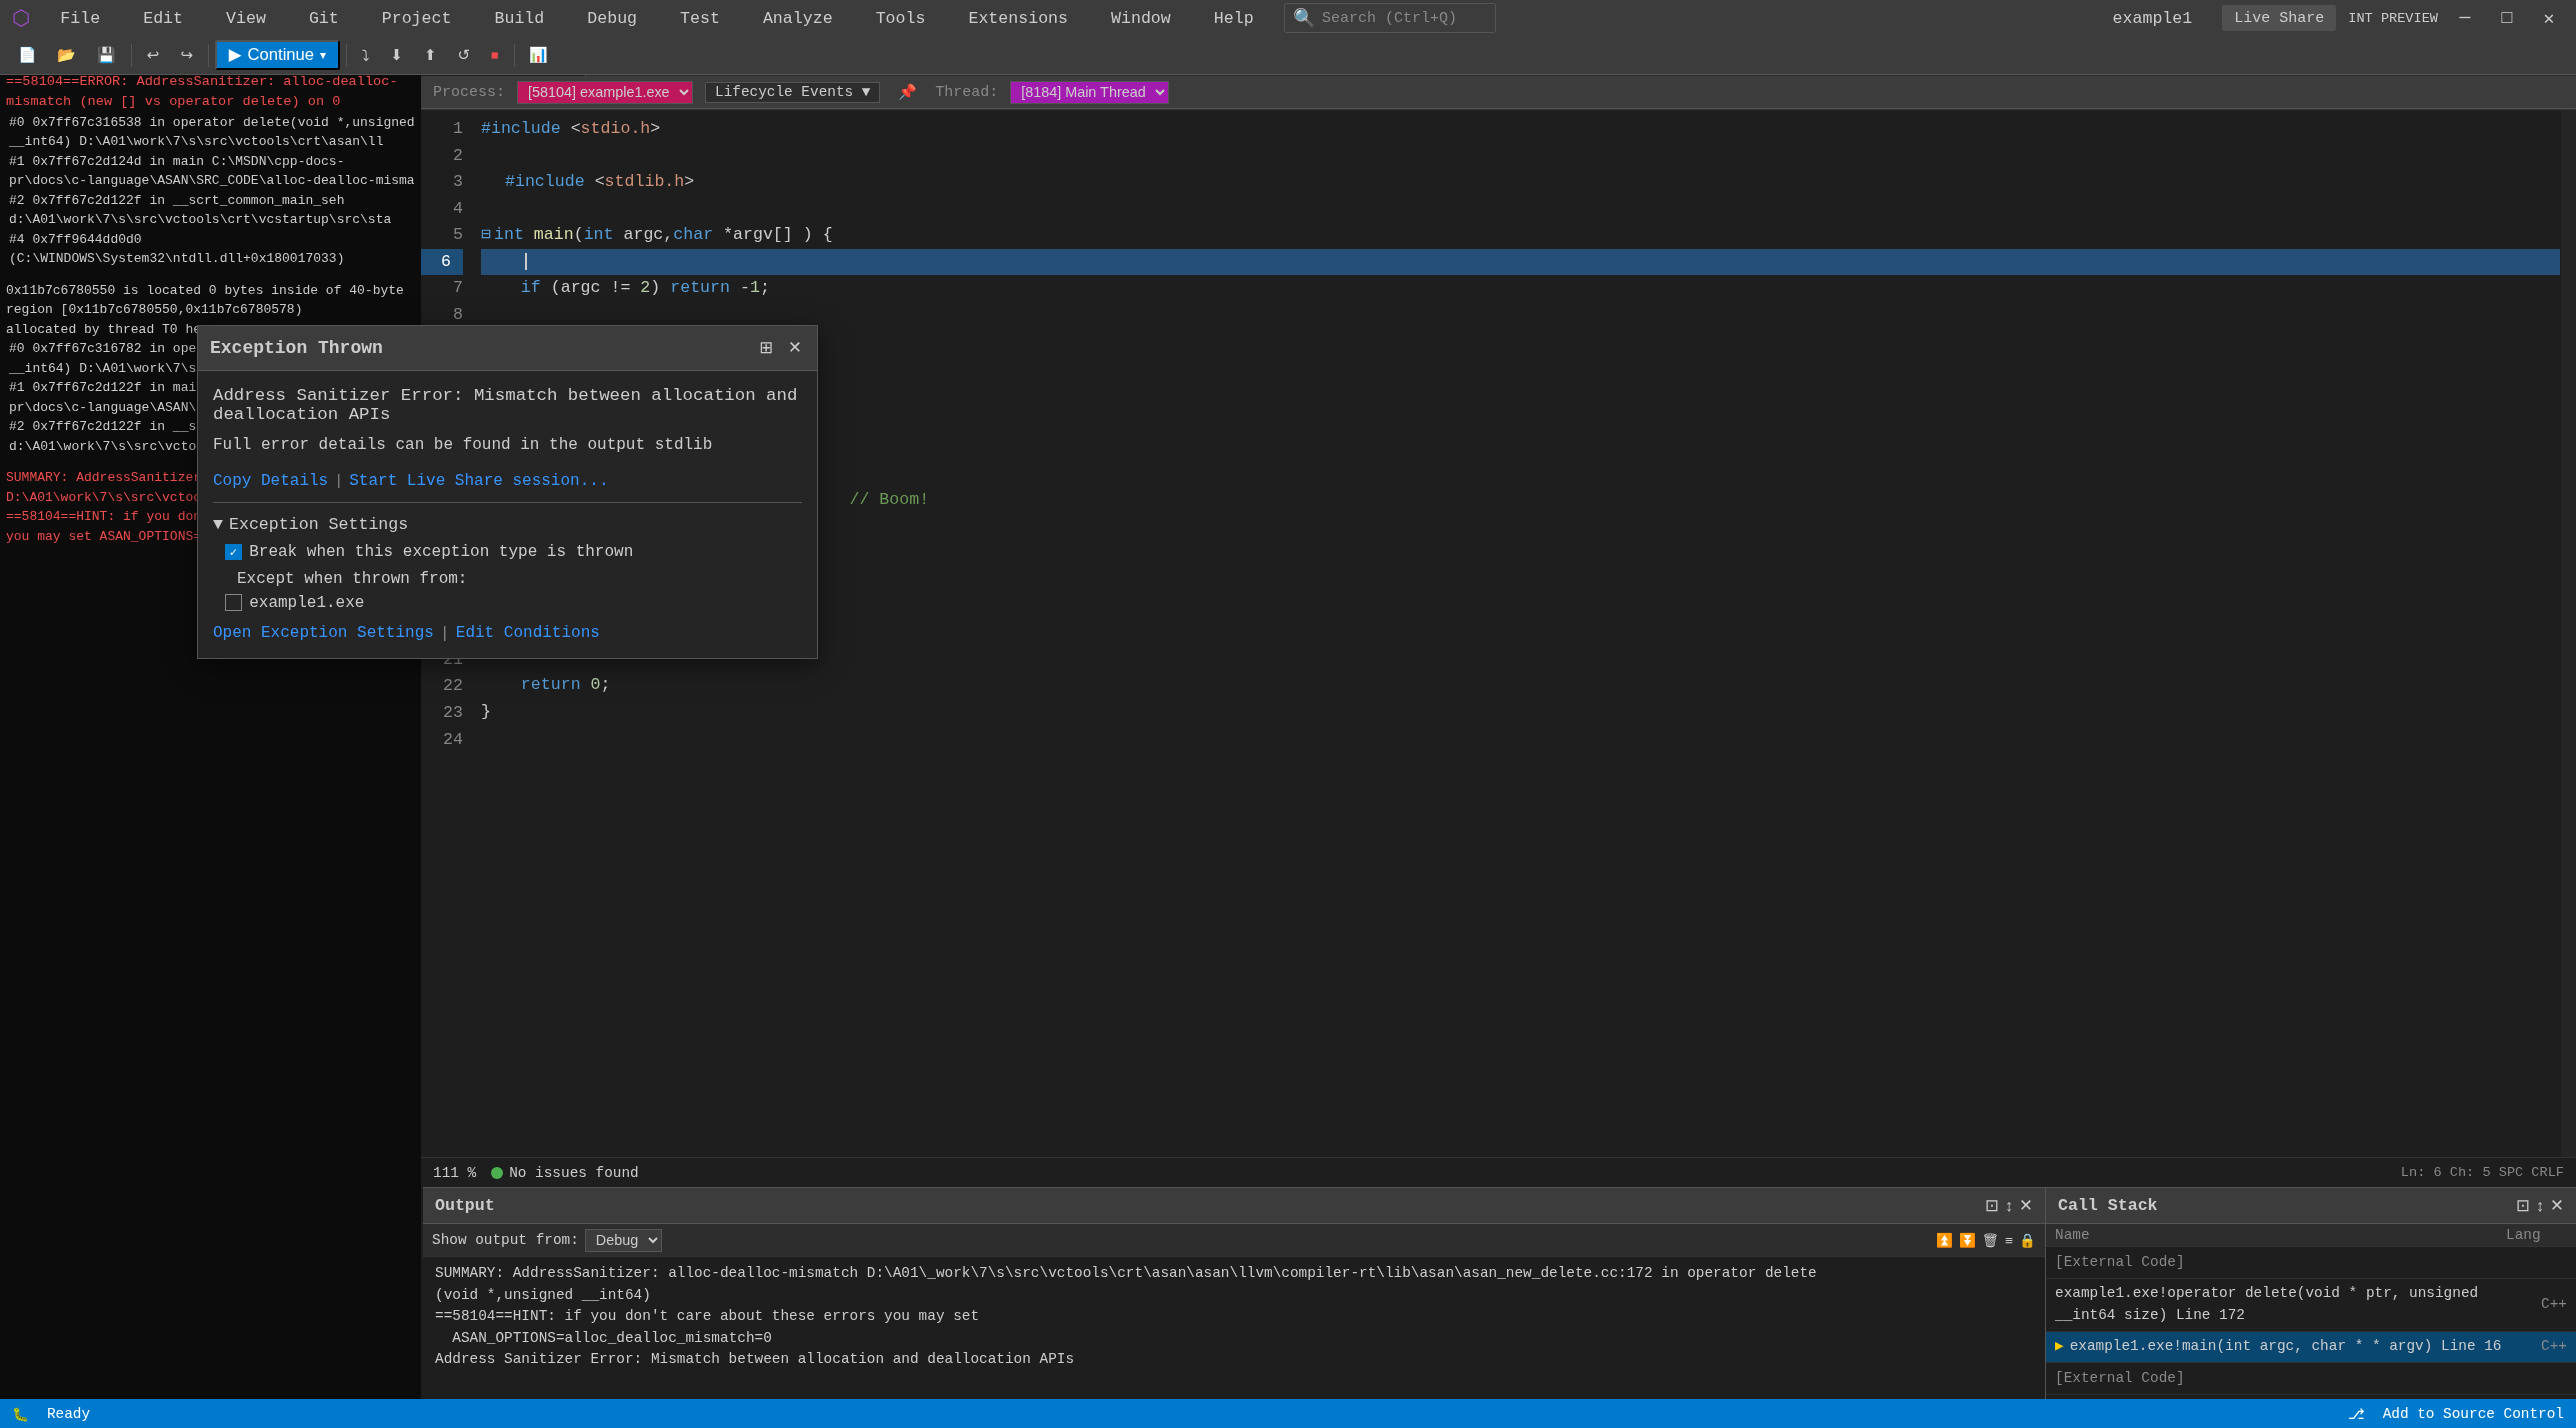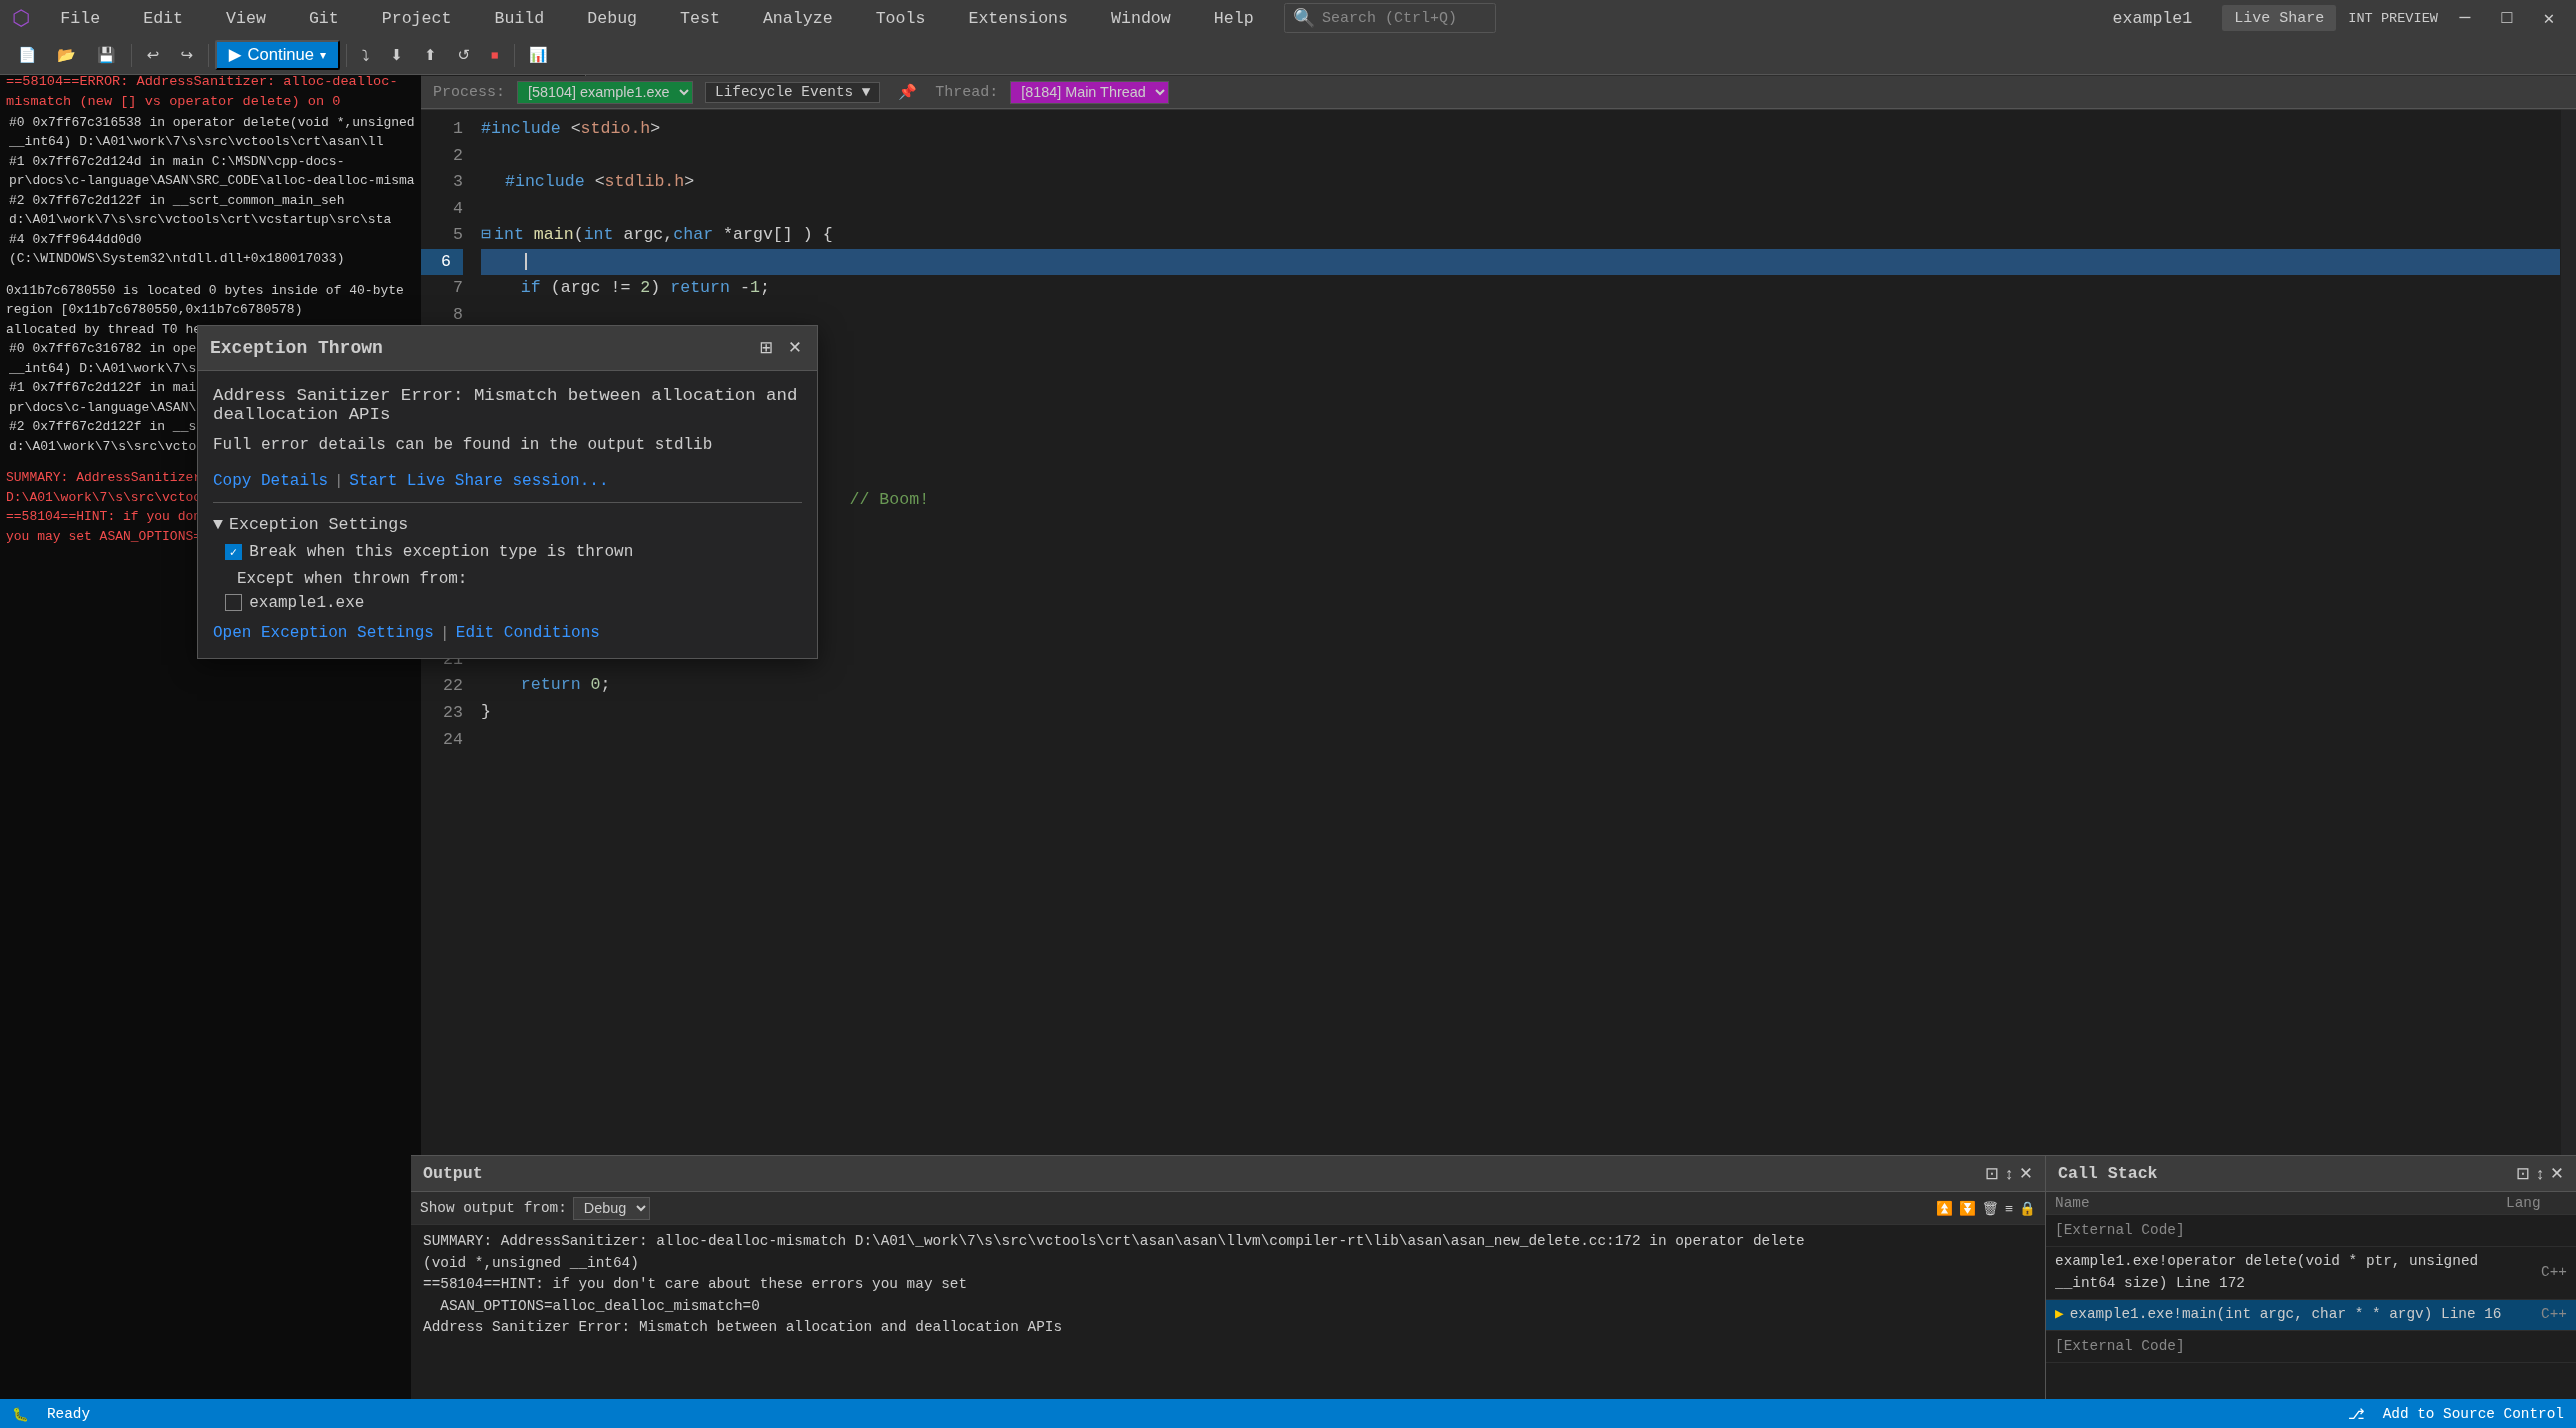--- a/index.html
+++ b/index.html
@@ -362,23 +362,23 @@
     .settings-action-link {
       color: #3794ff;
       cursor: pointer;
       font-size: 16px;
     }
 
     
     .bottom-panels {
       position: absolute;
       bottom: 0;
-      left: 411px;
+      left: 423px;
       right: 0;
-      height: 244px;
+      height: 212px;
       display: flex;
       border-top: 0.8px solid #555;
     }
     .output-panel {
       flex: 1;
       display: flex;
       flex-direction: column;
       background: #1e1e1e;
       border-right: 0.8px solid #555;
     }
@@ -740,21 +740,21 @@
     <span style="color:#cccccc;cursor:pointer;margin-right:15px;">111 %</span>
     <span class="green-dot" style="margin-right:6px;"></span>
     <span style="color:#cccccc;">No issues found</span>
     <div style="flex:1;"></div>
     <span style="color:#888;font-size:13.6px;">Ln: 6  Ch: 5  SPC  CRLF</span>
   </div>
 </div>
 
 <div class="process-bar">
   <span style="color:#888;">Process:</span>
-  <select style="background:#15803d;color:#cccccc;border:0.8px solid #555;padding:1.5px 6px;font-size:14.4px;">
+  <select style="background:#be185d;color:#cccccc;border:0.8px solid #555;padding:1.5px 6px;font-size:14.4px;">
     <option>[58104] example1.exe</option>
   </select>
   <span style="color:#cccccc;cursor:pointer;background:#2d2d2d;padding:1.5px 9px;border:0.8px solid #555;font-size:14.4px;">Lifecycle Events ▼</span>
   <div style="display:flex;align-items:center;gap:6px;margin-left:6px;">
     <span style="color:#888;">📌</span>
   </div>
   <span style="color:#888;margin-left:6px;">Thread:</span>
   <select style="background:#a21caf;color:#cccccc;border:0.8px solid #555;padding:1.5px 6px;font-size:14.4px;">
     <option>[8184] Main Thread</option>
   </select>

